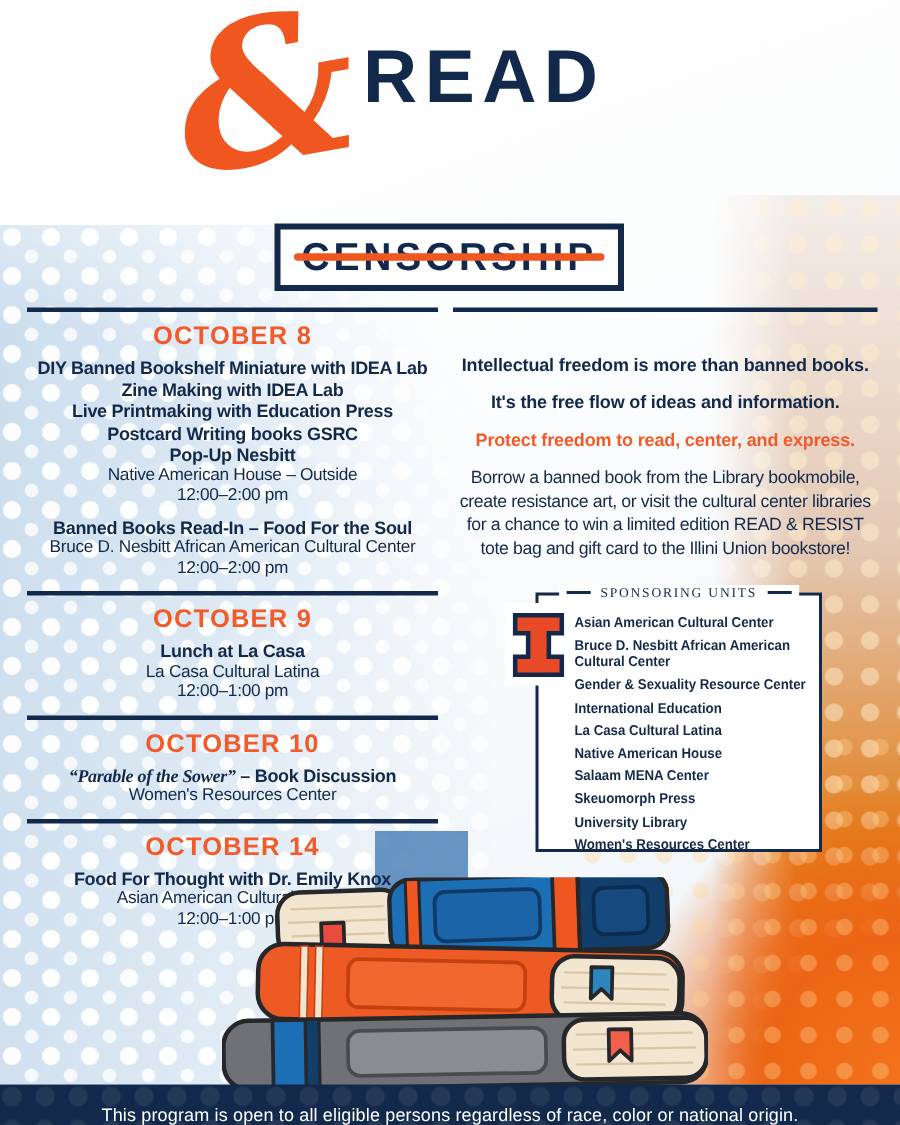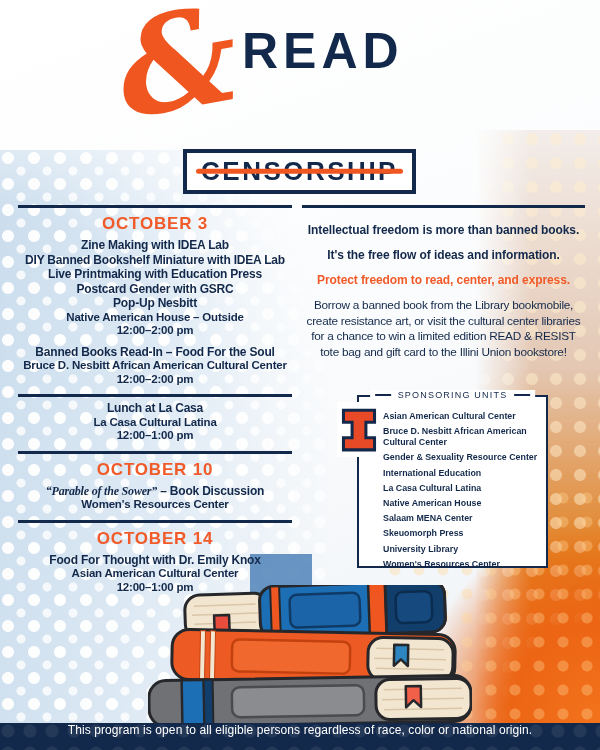--- a/index.html
+++ b/index.html
@@ -41,50 +41,50 @@
   .badge .strike{position:absolute;left:9px;right:9px;top:50%;height:5px;transform:translateY(-65%);
     background:#f0561f;border-radius:3px;}
 
   
   .schedule{position:absolute;left:18px;top:205px;width:274px;}
   .day{border-top:3px solid #13294B;padding:4px 0 5px;text-align:center;}
   .day-date{margin:2px 0 4px;font-size:17px;font-weight:700;color:#f15a29;letter-spacing:.8px;}
   .event{margin:0 0 7px;}
   .event:last-child{margin-bottom:3px;}
   .event-title{margin:0;font-size:12px;font-weight:700;color:#13294B;line-height:14.5px;letter-spacing:-.2px;}
-  .event-meta{margin:0;font-size:11.5px;font-weight:700;color:#13294B;line-height:13.5px;letter-spacing:-.2px;}
+  .event-meta{margin:0;font-size:11.5px;font-weight:400;color:#13294B;line-height:13.5px;letter-spacing:-.2px;}
   .it{font-style:italic;font-family:Liberation Serif, serif;}
 
   
   .right-col{position:absolute;left:302px;top:205px;width:283px;border-top:3px solid #13294B;
-    padding-top:15px;text-align:center;}
+    padding-top:28px;text-align:center;}
   .intro-line{margin:0 0 11px;font-size:12px;font-weight:700;color:#13294B;letter-spacing:-.1px;}
   .intro-accent{color:#f15a29;}
   .intro-para{margin:2px auto 0;width:281px;font-size:11.8px;font-weight:400;color:#13294B;
     line-height:15.5px;letter-spacing:-.25px;}
 
   
   .sponsor-box{position:absolute;left:357px;top:395px;width:191px;height:173px;border:2px solid #13294B;
     background:#fff;box-sizing:border-box;}
   .sponsor-heading{position:absolute;top:-7px;left:50%;transform:translateX(-50%);display:flex;
-    align-items:center;gap:7px;background:#fff;padding:0 5px;white-space:nowrap;}
+    align-items:center;gap:7px;background:#fff;padding:0 5px;white-space:nowrap;font-family:Liberation Serif, serif;}
   .sponsor-heading .txt{font-size:9px;letter-spacing:1.2px;color:#13294B;}
   .dash{width:16px;height:2px;background:#13294B;}
   .block-i{position:absolute;left:-22px;top:5px;width:44px;height:55px;background:#fff;
     display:flex;align-items:center;justify-content:center;}
   .sponsor-list{list-style:none;margin:13px 0 0;padding:0 2px 0 24px;text-align:left;}
   .sponsor-item{font-size:9.5px;font-weight:700;color:#13294B;line-height:11px;margin-bottom:4.2px;
     width:174px;transform:scaleX(.93);transform-origin:left center;}
 
   
   .books{position:absolute;left:148px;top:585px;width:324px;height:140px;}
 
   
   .footer-bar{position:absolute;left:0;right:0;bottom:0;height:27px;background:#13294B;
-    display:flex;align-items:flex-start;justify-content:center;
+    display:flex;align-items:flex-end;justify-content:center;
     background-image:radial-gradient(circle at 8px 8px, rgba(255,255,255,.07) 6px, rgba(255,255,255,0) 7px);
     background-size:22px 22px;}
   .footer-bar .txt{color:#ffffff;font-size:12px;letter-spacing:.1px;}
 </style>
 </head>
 <body>
 
 <div class="poster">
 
   <div class="halftone-left"></div>
@@ -96,37 +96,38 @@
   <div class="title">
     <div>READ</div>
   </div>
   <div class="badge">
     <span class="txt">CENSORSHIP</span>
     <span class="strike"></span>
   </div>
 
   <div class="schedule">
       <section class="day">
-        <h2 class="day-date">OCTOBER 3</h2>
-        <div class="event">
+        <h2 class="day-date">OCTOBER 8</h2>
+        <div class="event">
+          <p class="event-title">DIY Banned Bookshelf Miniature with IDEA Lab</p>
           <p class="event-title">Zine Making with IDEA Lab</p>
-          <p class="event-title">DIY Banned Bookshelf Miniature with IDEA Lab</p>
           <p class="event-title">Live Printmaking with Education Press</p>
-          <p class="event-title">Postcard Gender with GSRC</p>
+          <p class="event-title">Postcard Writing books GSRC</p>
           <p class="event-title">Pop-Up Nesbitt</p>
           <p class="event-meta">Native American House – Outside</p>
           <p class="event-meta">12:00–2:00 pm</p>
         </div>
         <div class="event">
           <p class="event-title">Banned Books Read-In – Food For the Soul</p>
           <p class="event-meta">Bruce D. Nesbitt African American Cultural Center</p>
           <p class="event-meta">12:00–2:00 pm</p>
         </div>
       </section>
       <section class="day">
+        <h2 class="day-date">OCTOBER 9</h2>
         <div class="event">
           <p class="event-title">Lunch at La Casa</p>
           <p class="event-meta">La Casa Cultural Latina</p>
           <p class="event-meta">12:00–1:00 pm</p>
         </div>
       </section>
       <section class="day">
         <h2 class="day-date">OCTOBER 10</h2>
         <div class="event">
           <p class="event-title"><span class="it">“Parable of the Sower”</span><span class=""> – Book Discussion</span></p>

